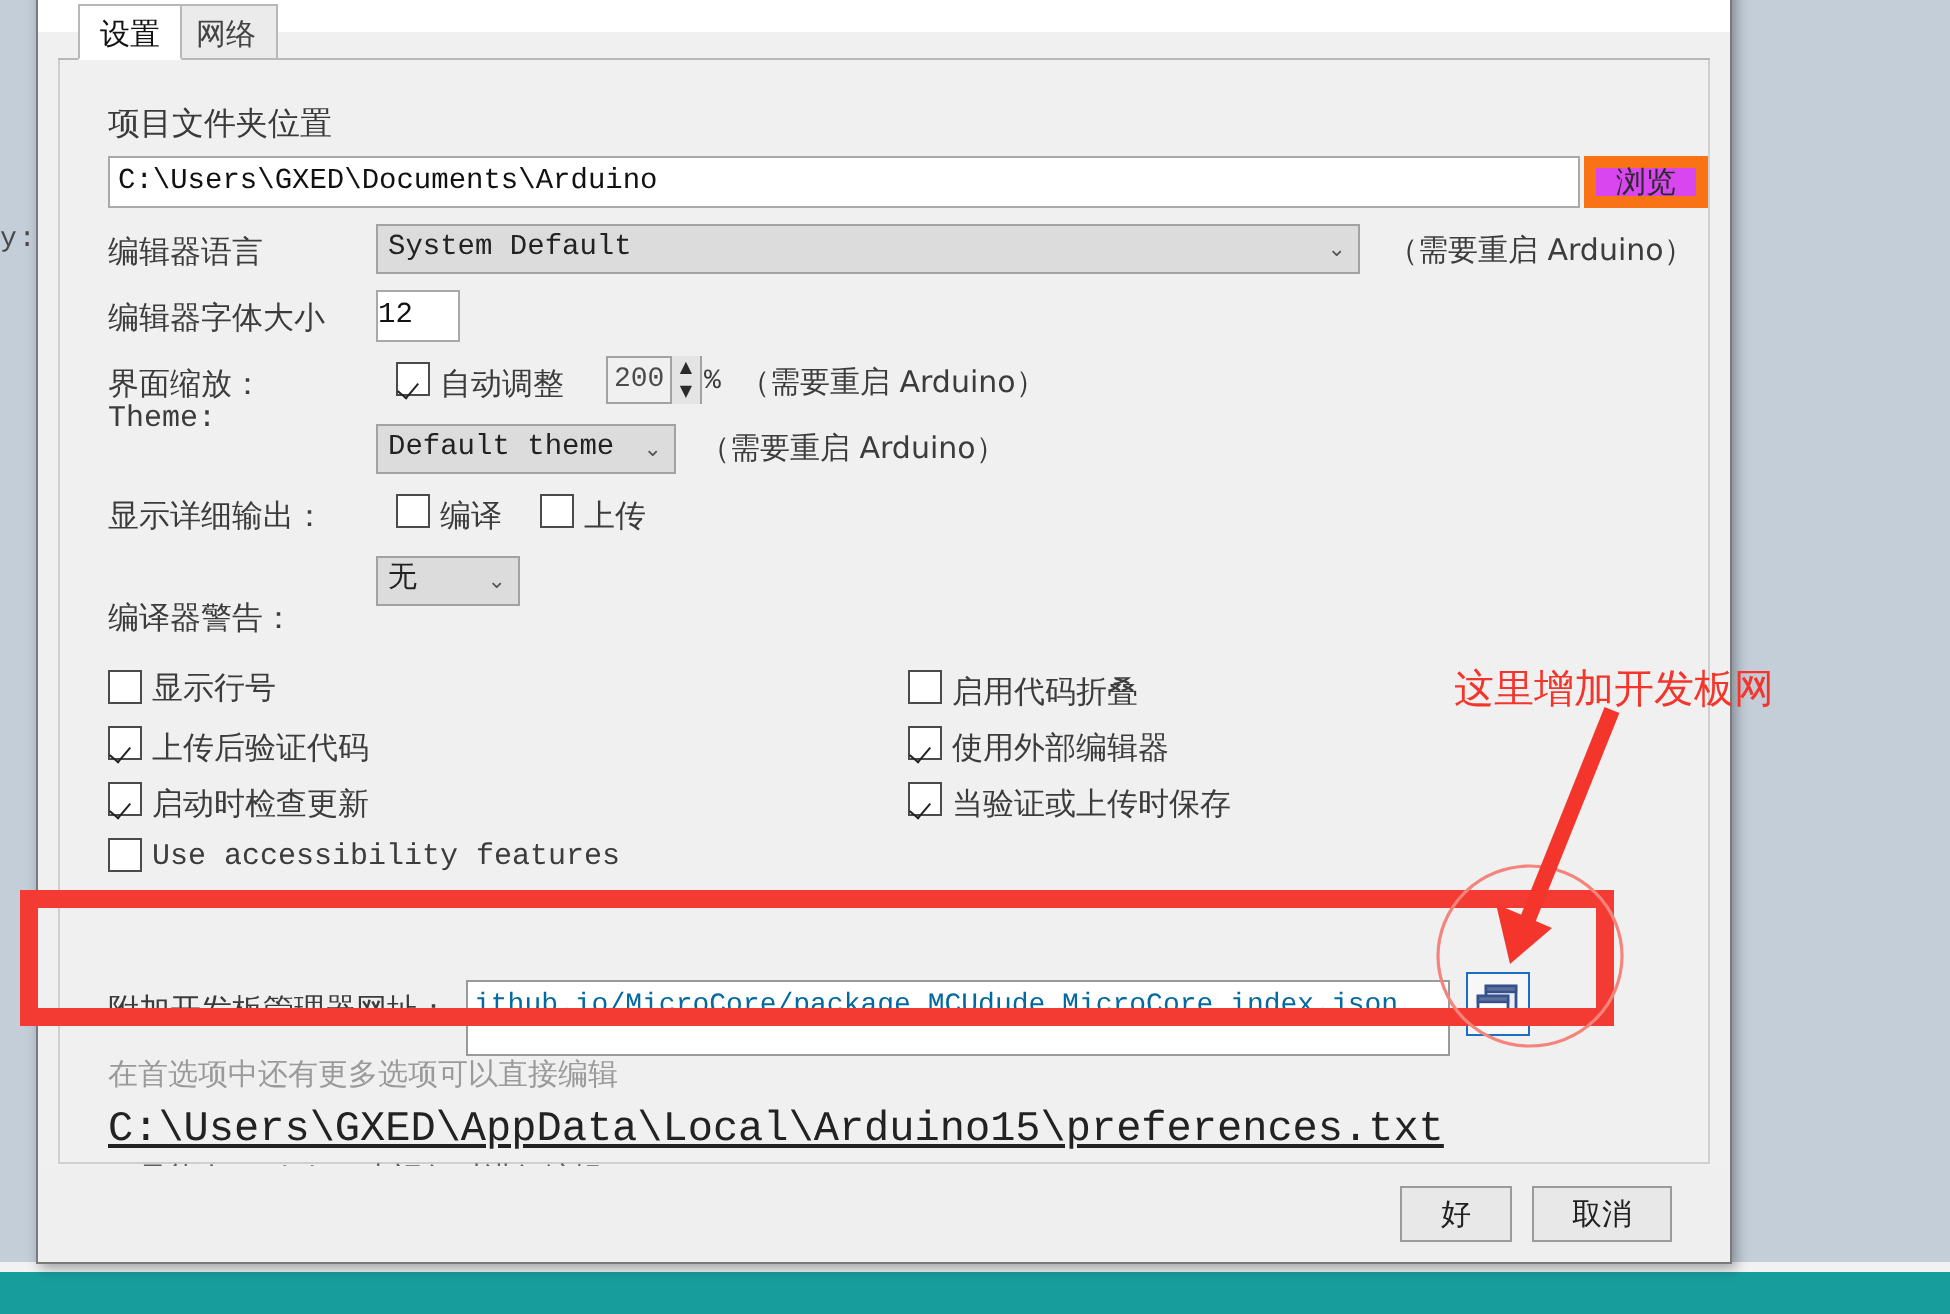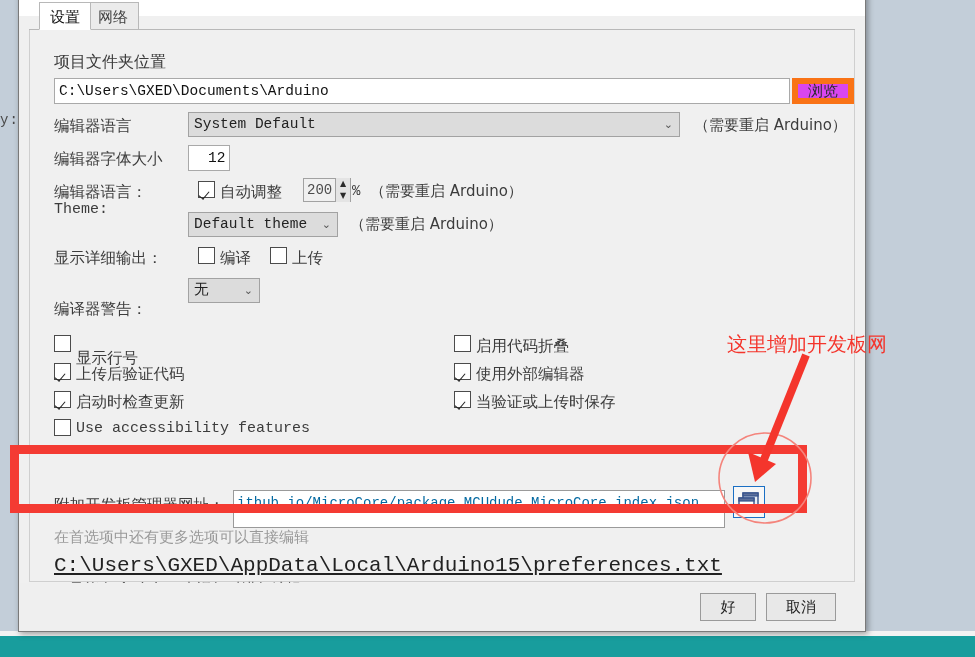--- a/index.html
+++ b/index.html
@@ -175,21 +175,21 @@
 
   
   #fontsize-input {
     position: absolute;
     left: 158px; top: 115px;
     width: 42px; height: 26px;
     background: #ffffff;
     border: 1px solid #a9a9a9;
     font-family: "Liberation Mono", monospace;
     font-size: 14.5px; color: #111;
-    padding-left: 19px; line-height: 24px;
+    padding-left: 0; line-height: 24px;
   }
 
   
   .cbx {
     position: absolute;
     width: 17px; height: 17px;
     background: #ffffff;
     border: 1px solid #4b4b4b;
     cursor: pointer;
   }
@@ -369,21 +369,21 @@
       <div class="row-label cn" style="left:24px; top:86px;">编辑器语言</div>
       <div id="lang-select" class="sel">
         <span>System Default</span>
         <span class="arrow">⌄</span>
       </div>
       <div class="note cn" style="left:664px; top:86px;">（需要重启 Arduino）</div>
 
       <div class="row-label cn" style="left:24px; top:119px;">编辑器字体大小</div>
       <div id="fontsize-input">12</div>
 
-      <div class="row-label cn" style="left:24px; top:152px;">编辑器语言：</div>
+      <div class="row-label cn" style="left:24px; top:152px;">界面缩放：</div>
       <div class="cbx checked" style="left:168px; top:151px;"></div>
       <div class="cbx-label cn" style="left:190px; top:152px;">自动调整</div>
       <div id="scale-spin">
         <span>200</span>
         <span class="spinbtns">
           <span>▲</span>
           <span>▼</span>
         </span>
       </div>
       <div class="note mono" style="left:322px; top:153px; font-size:14px;">%</div>
@@ -402,21 +402,21 @@
       <div class="cbx" style="left:240px; top:217px;"></div>
       <div class="cbx-label cn" style="left:262px; top:218px;">上传</div>
 
       <div class="row-label cn" style="left:24px; top:269px;">编译器警告：</div>
       <div id="warn-select" class="sel cn">
         <span>无</span>
         <span class="arrow">⌄</span>
       </div>
 
       <div class="cbx" style="left:24px; top:305px;"></div>
-      <div class="cbx-label cn" style="left:46px; top:318px;">显示行号</div>
+      <div class="cbx-label cn" style="left:46px; top:304px;">显示行号</div>
 
       <div class="cbx checked" style="left:24px; top:333px;"></div>
       <div class="cbx-label cn" style="left:46px; top:334px;">上传后验证代码</div>
 
       <div class="cbx checked" style="left:24px; top:361px;"></div>
       <div class="cbx-label cn" style="left:46px; top:362px;">启动时检查更新</div>
 
       <div class="cbx" style="left:24px; top:389px;"></div>
       <div class="cbx-label mono" style="left:46px; top:390px; font-size:15px;">Use accessibility features</div>
 

